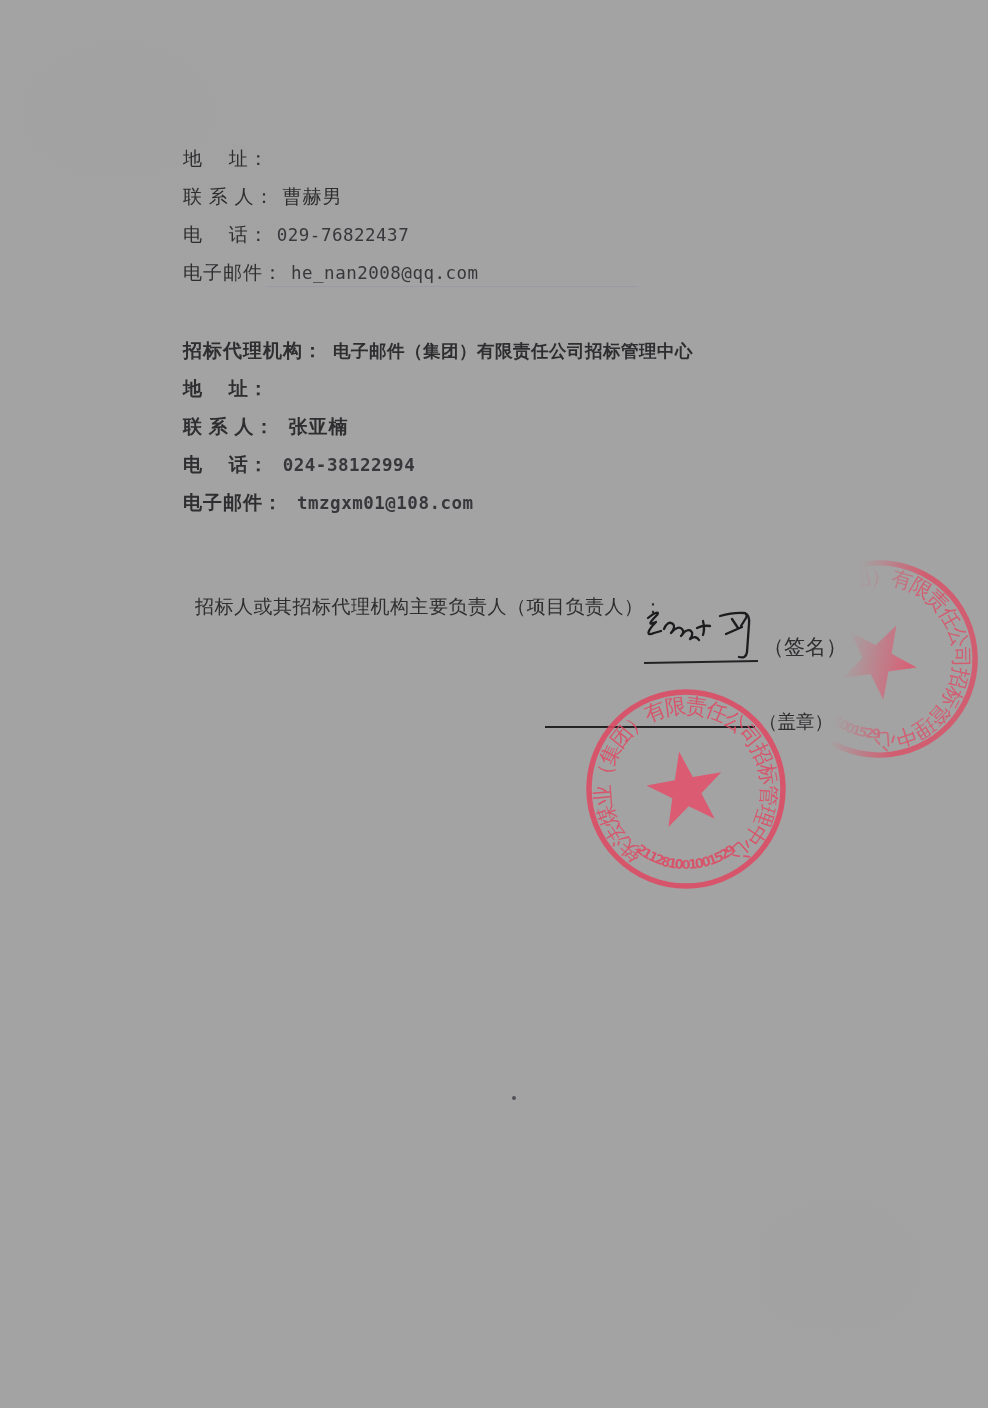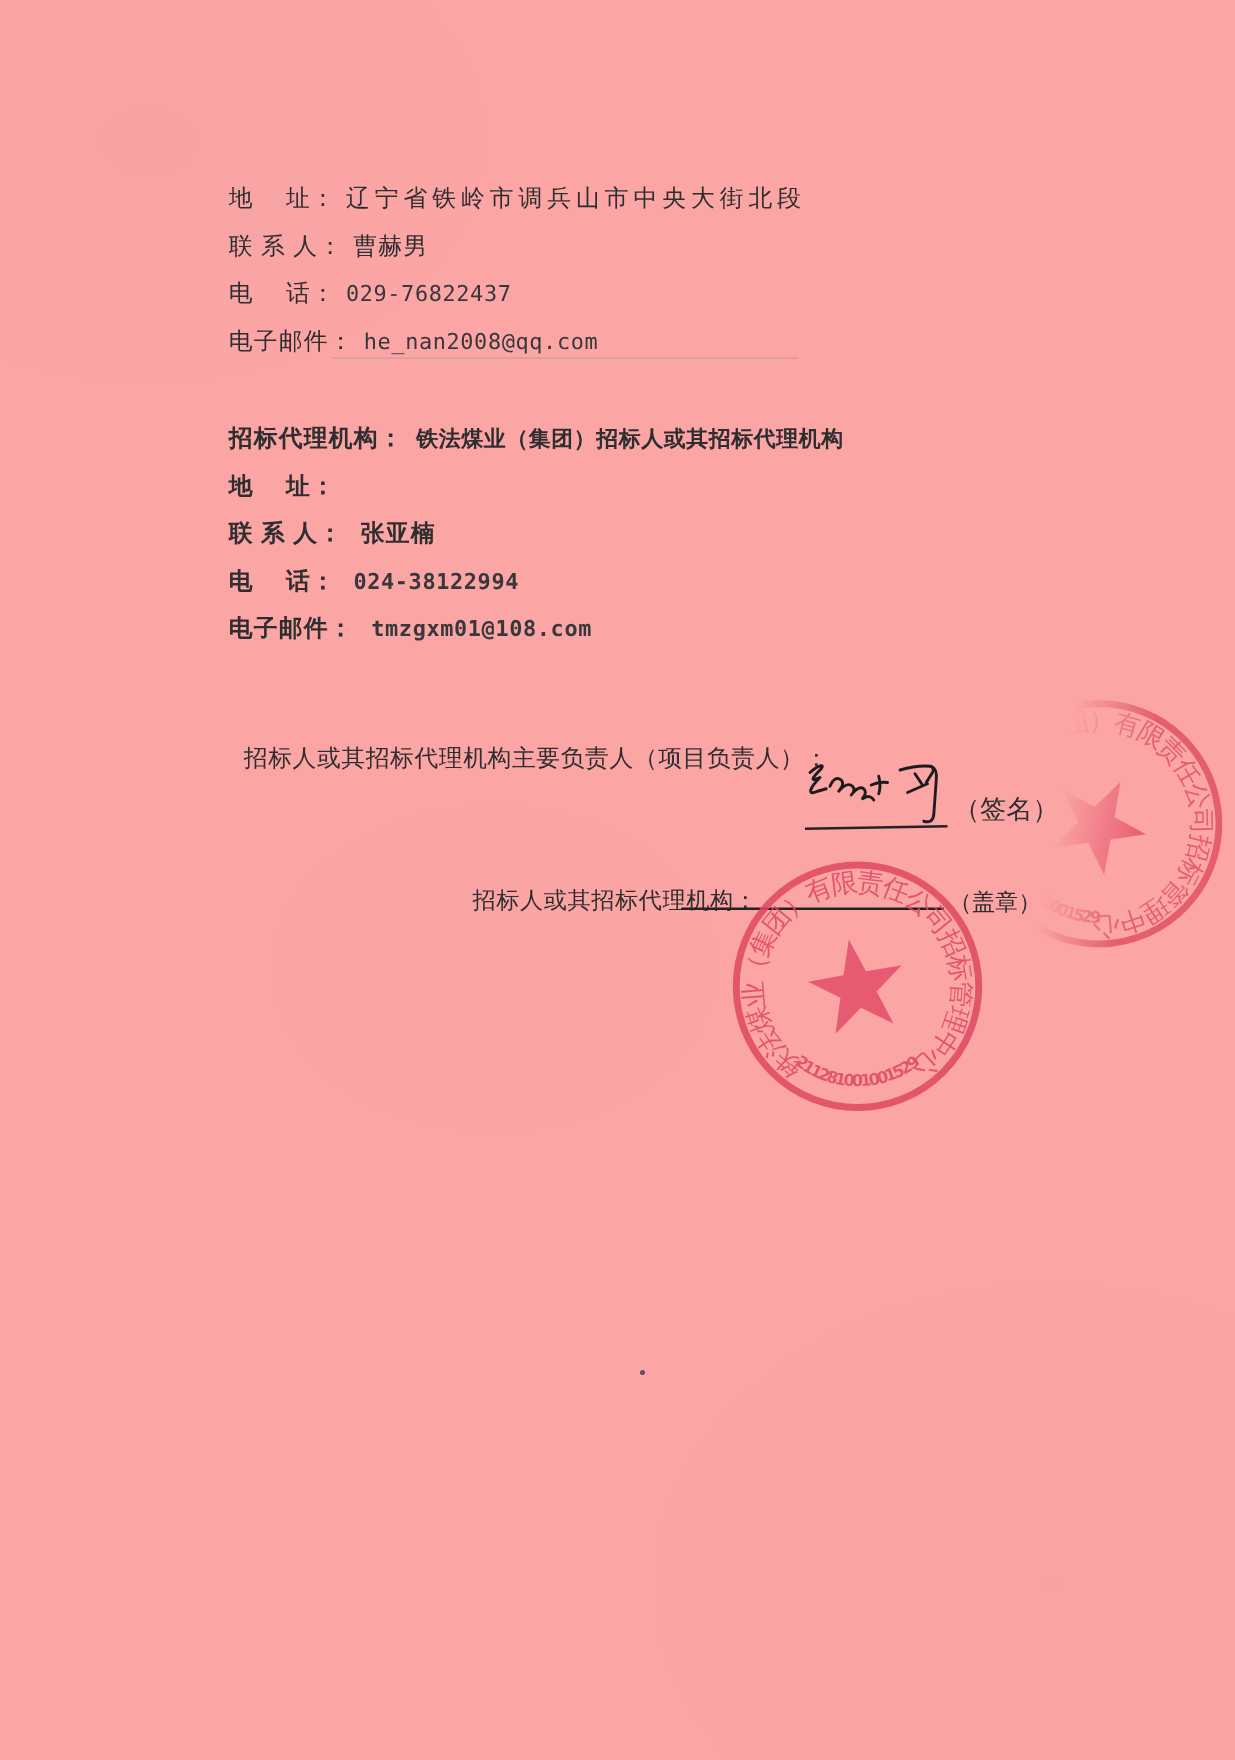--- a/index.html
+++ b/index.html
@@ -1,18 +1,18 @@
 <!DOCTYPE html>
 <html><head>
 <meta charset="utf-8">
 <style>
   html,body{margin:0;padding:0;background:#e9e9ec;}
   .page{
     position:relative;width:988px;height:1408px;margin:0 auto;
-    background:#fca5a5;overflow:hidden;
+    background:#a3a3a3;overflow:hidden;
     font-family:"Liberation Serif","DejaVu Serif",serif;color:#2e2e30;
   }
   
   .page::before{
     content:"";position:absolute;inset:0;pointer-events:none;
     background:
       radial-gradient(420px 300px at 12% 8%, rgba(120,125,140,0.035), transparent 70%),
       radial-gradient(500px 380px at 85% 90%, rgba(120,125,140,0.03), transparent 70%),
       radial-gradient(300px 220px at 40% 55%, rgba(120,125,140,0.02), transparent 70%);
   }
@@ -45,42 +45,41 @@
   #speck{position:absolute;left:512px;top:1096px;width:4px;height:4px;border-radius:50%;background:#43434a;opacity:0.85;}
 </style>
 </head>
 <body>
 
 <div class="page">
 
   <div class="contact" style="top:146px;">
     <div class="c-row">
       <span class="lbl">地　 址：</span>
-      <span class="val cjk-wide">辽宁省铁岭市调兵山市中央大街北段</span>
     </div>
     <div class="c-row">
       <span class="lbl">联 系 人：</span>
       <span class="val">曹赫男</span>
     </div>
     <div class="c-row">
       <span class="lbl">电　 话：</span>
       <span class="val mono">029-76822437</span>
     </div>
     <div class="c-row">
       <span class="lbl">电子邮件：</span>
       <span class="val mono">he_nan2008@qq.com</span>
     </div>
   </div>
 
   <div class="rule-faint" style="left:266px;top:286px;width:372px;"></div>
 
   <div class="contact b2" style="top:338px;font-weight:bold;">
     <div class="c-row">
       <span class="lbl">招标代理机构：</span>
-      <span class="val agency-name" style="margin-left:10px;">铁法煤业（集团）招标人或其招标代理机构</span>
+      <span class="val agency-name" style="margin-left:10px;">电子邮件（集团）有限责任公司招标管理中心</span>
     </div>
     <div class="c-row">
       <span class="lbl">地　 址：</span>
     </div>
     <div class="c-row">
       <span class="lbl">联 系 人：</span>
       <span class="val">张亚楠</span>
     </div>
     <div class="c-row">
       <span class="lbl">电　 话：</span>
@@ -98,21 +97,20 @@
     <g fill="none" stroke="#1c1c1e" stroke-width="2.3" stroke-linecap="round" stroke-linejoin="round">
       <path d="M12,22 C19,16 24,15 21,19 C14,26 11,30 20,26 C12,34 9,41 18,37 L25,35"></path>
       <path d="M28,33 q4,-9 9,-5 q3,3 -2,9 q7,-8 11,-4 q3,3 -1,7 q6,-8 10,-5 q3,3 -1,8 q6,-4 9,1"></path>
       <path d="M67,25 q2,8 0,14 M61,32 q6,-3 13,-2"></path>
       <path d="M84,20 q14,-4 24,-3 q4,1 2,5 l-5,8 M96,23 l6,9 M90,38 l16,-7"></path>
       <path d="M109,17 q5,2 4,11 l-2,28 q-1,7 -8,5"></path>
     </g>
   </svg>
   <span class="abs" id="sig-suffix">（签名）</span>
 
-  <span class="abs" id="seal-prefix">招标人或其招标代理机构：</span>
   <div class="rule" style="left:545px;top:726px;width:210px;height:2px;"></div>
   <span class="abs" id="seal-suffix">（盖章）</span>
 
   <svg id="main-stamp" class="stamp" width="220" height="220" viewBox="-110 -110 220 220">
       <circle r="97" fill="none" stroke="#df4a63" stroke-width="5.5"></circle>
       <polygon points="-6.95,-39.39 6.80,-13.93 35.32,-18.78 15.35,2.16 28.77,27.79 2.69,15.26 -17.54,35.95 -13.69,7.28 -39.61,-5.57 -11.15,-10.77" fill="#e4516b" transform="translate(0,2)"></polygon>
       <text transform="rotate(-138) translate(0,-76)" text-anchor="middle" class="ring-ch" fill="#df4a63">铁</text>
       <text transform="rotate(-123.47368421052632) translate(0,-76)" text-anchor="middle" class="ring-ch" fill="#df4a63">法</text>
       <text transform="rotate(-108.94736842105263) translate(0,-76)" text-anchor="middle" class="ring-ch" fill="#df4a63">煤</text>
       <text transform="rotate(-94.42105263157895) translate(0,-76)" text-anchor="middle" class="ring-ch" fill="#df4a63">业</text>

